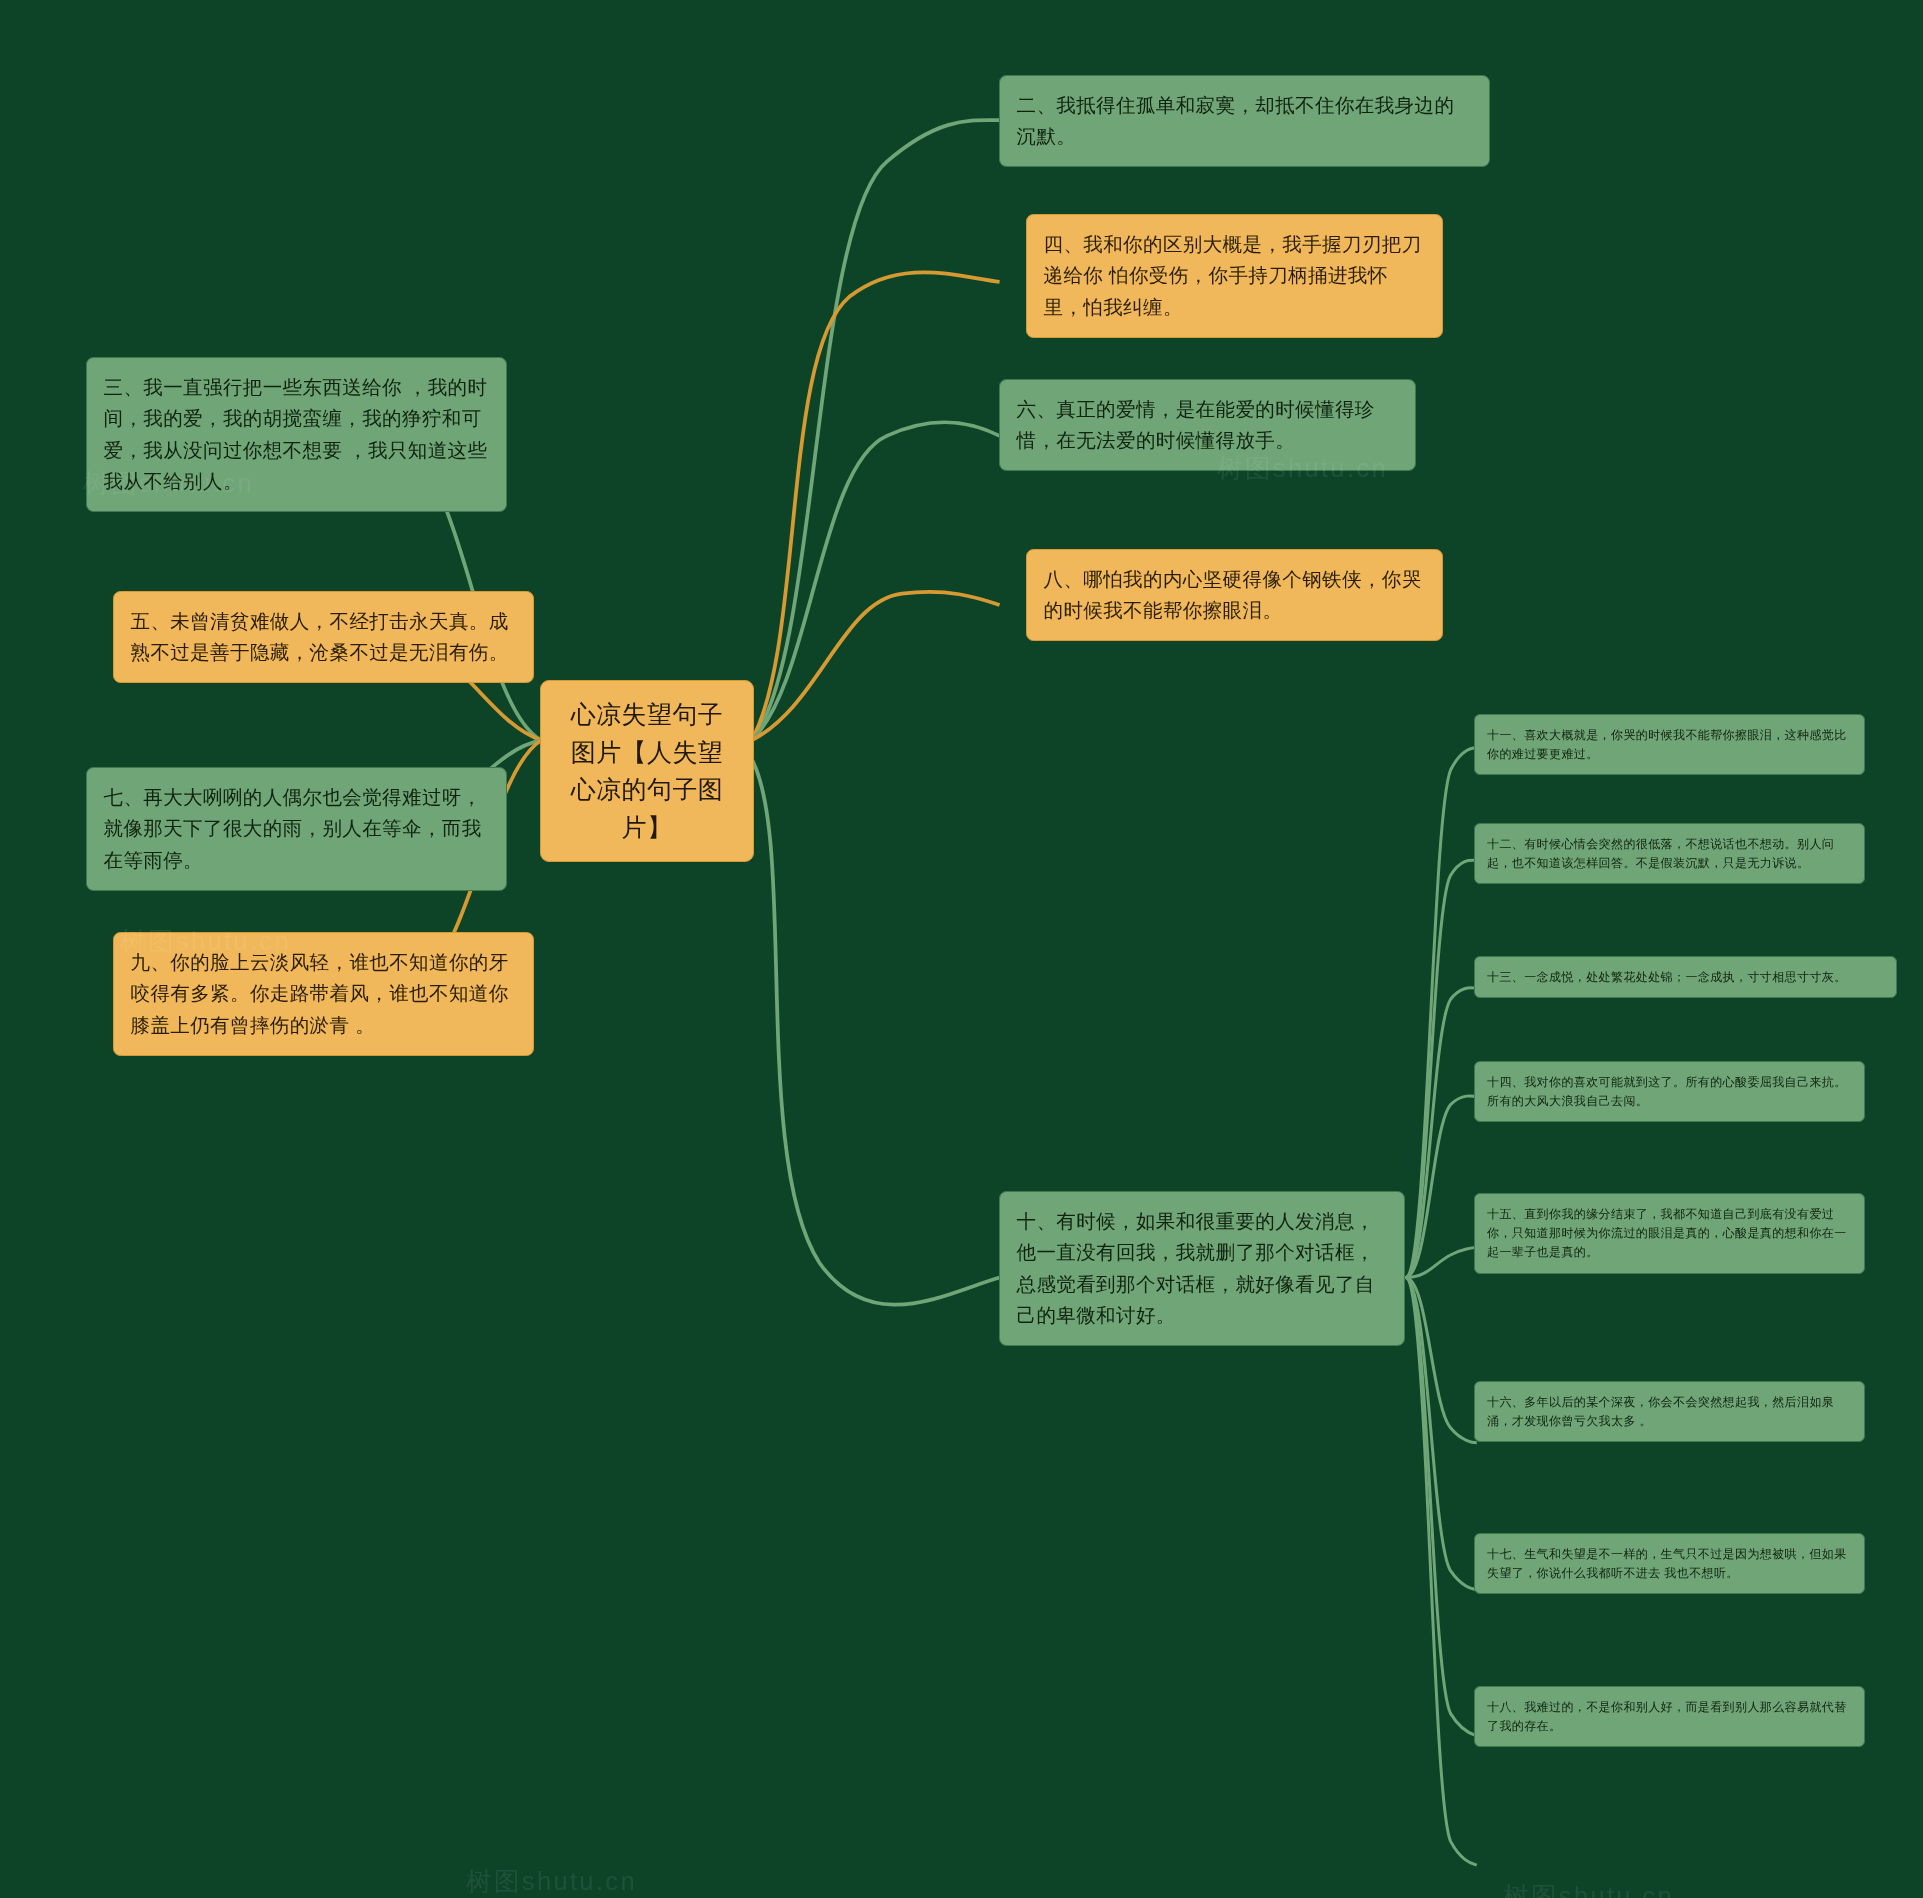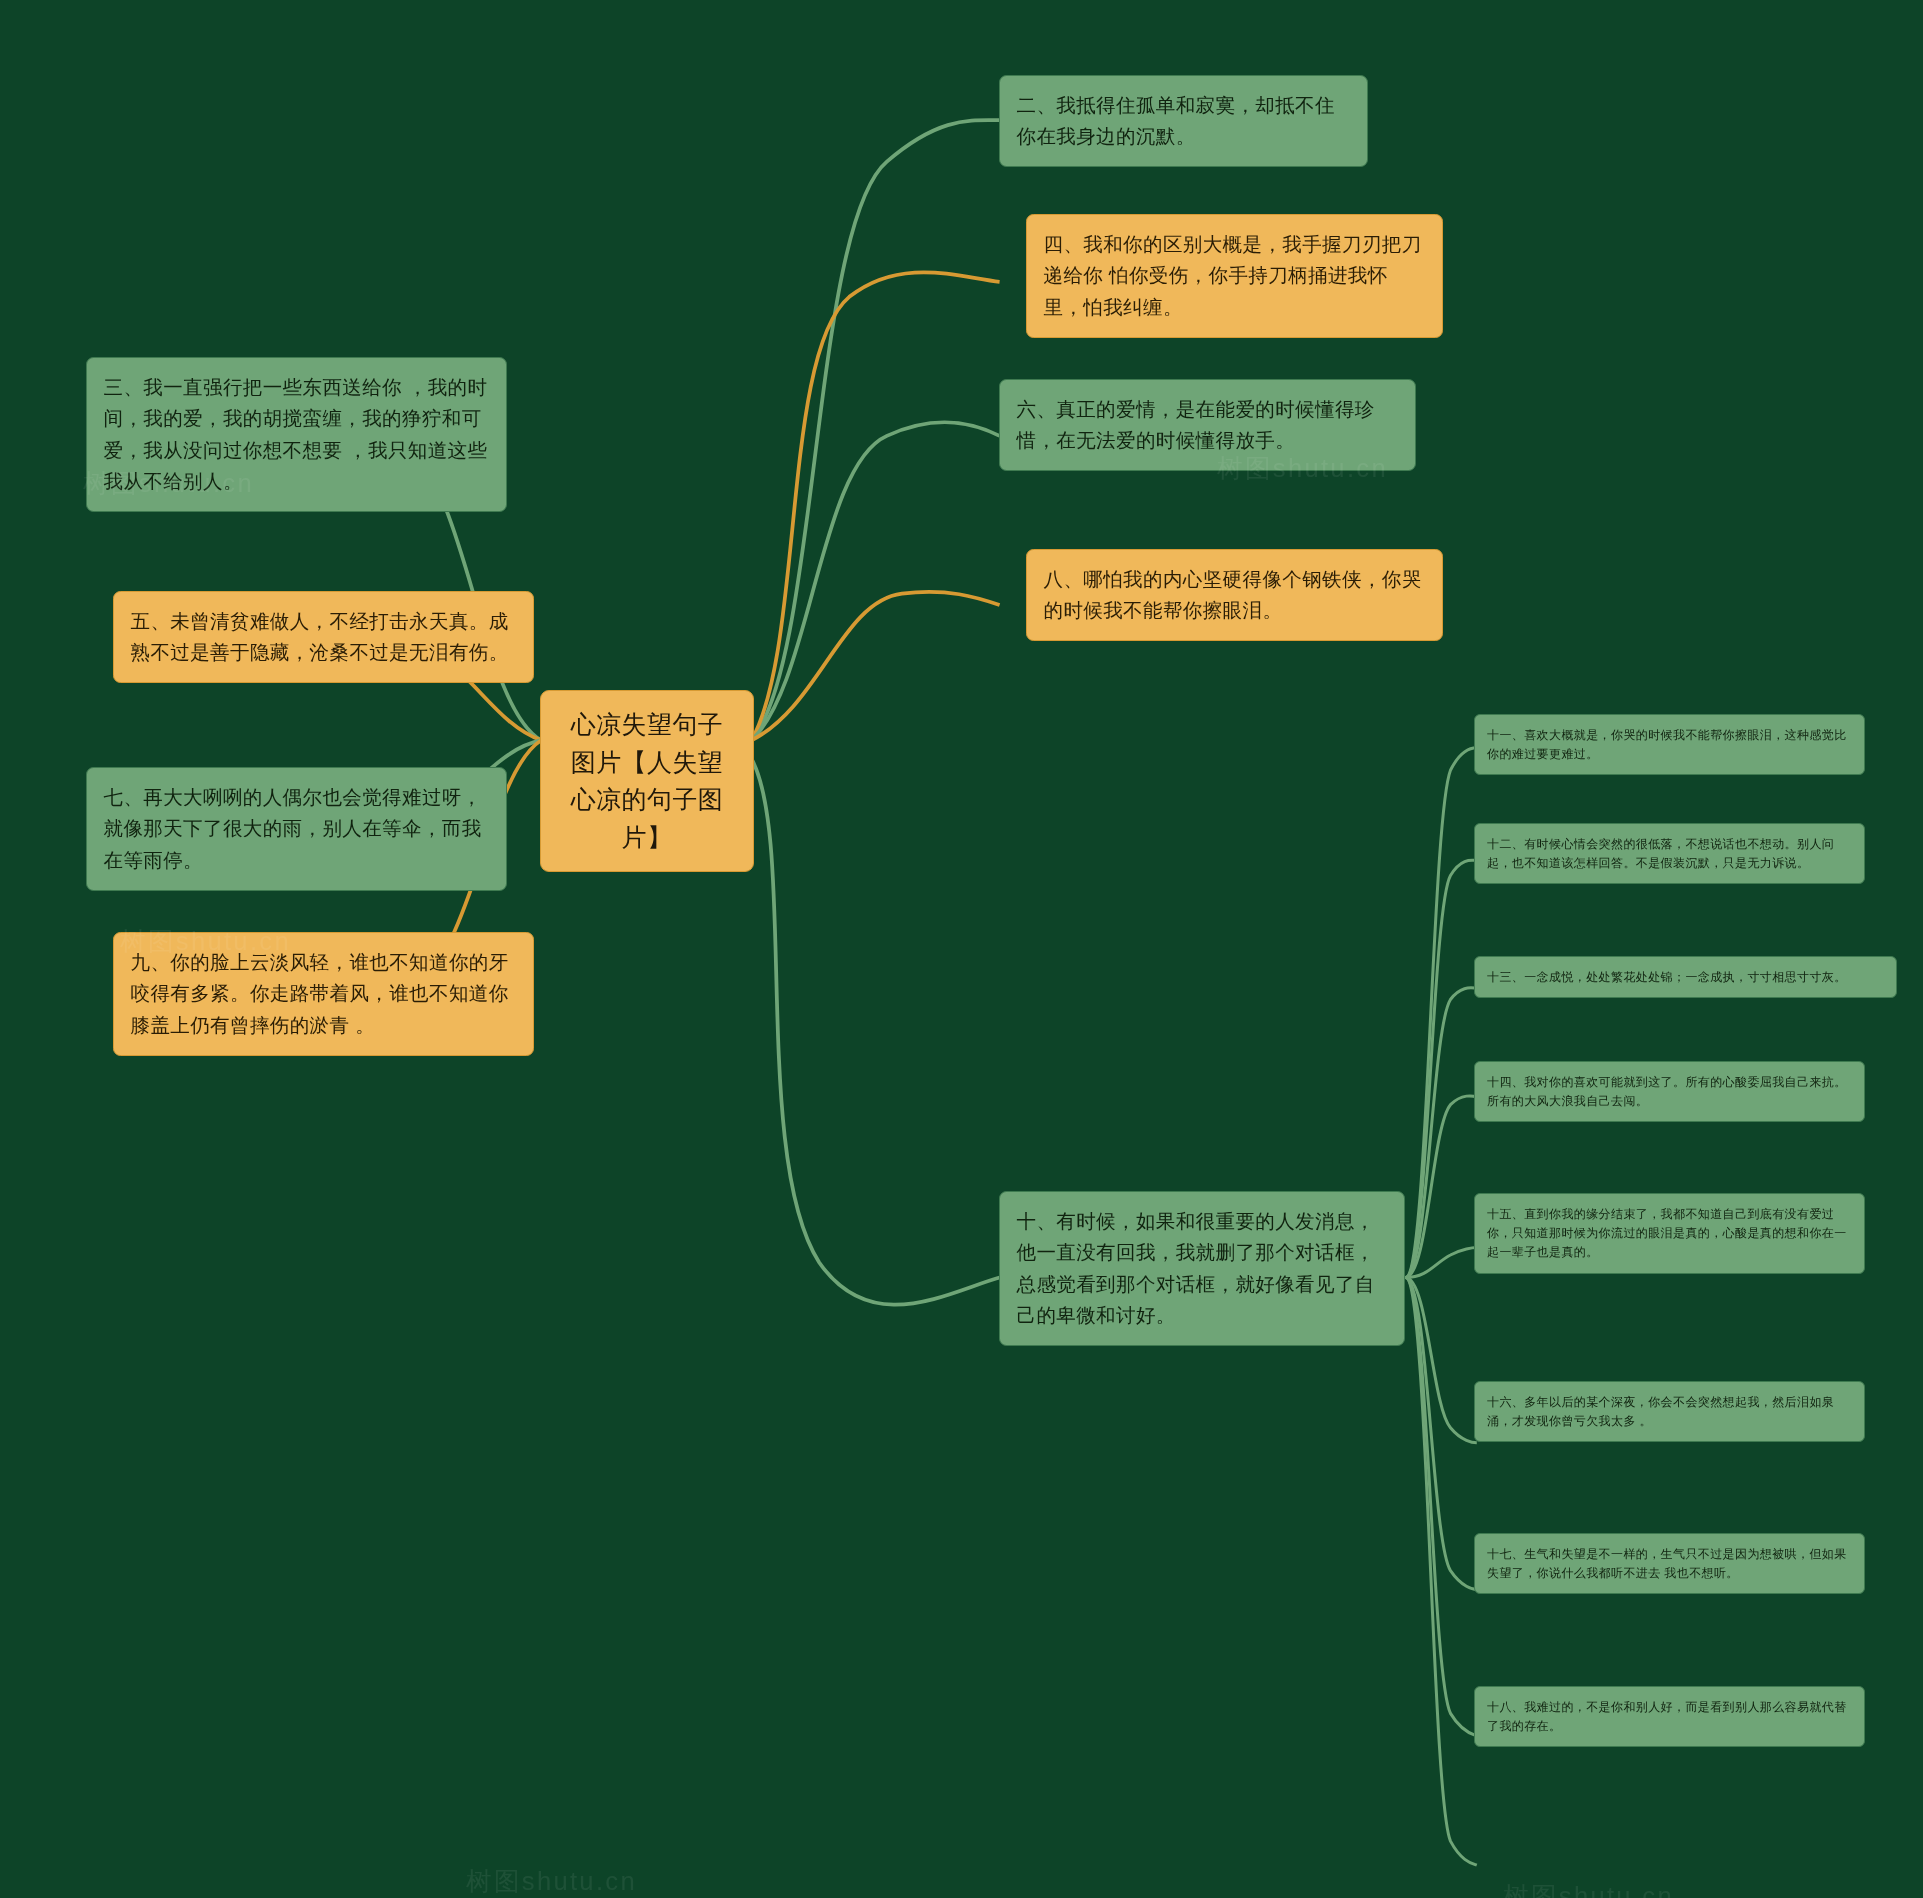--- a/index.html
+++ b/index.html
@@ -50,21 +50,20 @@
   }
   .node.center {
     background: #f0b85a;
     border: 1.5px solid #d79a33;
     color: #20180a;
     text-align: center;
     font-size: 25px;
     line-height: 1.5;
     padding: 15px 18px;
     border-radius: 9px;
-    margin-top: 10px;
   }
   .big {
     font-size: 19.5px;
   }
   .small {
     font-size: 12px;
     line-height: 1.6;
     padding: 10.5px 12px;
     border-radius: 6px;
   }
@@ -120,21 +119,21 @@
   </div>
 
   <div class="node green big" style="left:86px; top:767px; width:421px;">
     <span>七、再大大咧咧的人偶尔也会觉得难过呀，就像那天下了很大的雨，别人在等伞，而我在等雨停。</span>
   </div>
 
   <div class="node orange big" style="left:86px; top:932px; width:421px;">
     <span>九、你的脸上云淡风轻，谁也不知道你的牙咬得有多紧。你走路带着风，谁也不知道你膝盖上仍有曾摔伤的淤青 。</span>
   </div>
 
-  <div class="node green big" style="left:999px; top:75px; width:369px;">
+  <div class="node green big" style="left:999px; top:75px; width:491px;">
     <span>二、我抵得住孤单和寂寞，却抵不住你在我身边的沉默。</span>
   </div>
 
   <div class="node orange big" style="left:999px; top:214px; width:417px;">
     <span>四、我和你的区别大概是，我手握刀刃把刀递给你 怕你受伤，你手持刀柄捅进我怀里，怕我纠缠。</span>
   </div>
 
   <div class="node green big" style="left:999px; top:379px; width:417px;">
     <span>六、真正的爱情，是在能爱的时候懂得珍惜，在无法爱的时候懂得放手。</span>
   </div>

